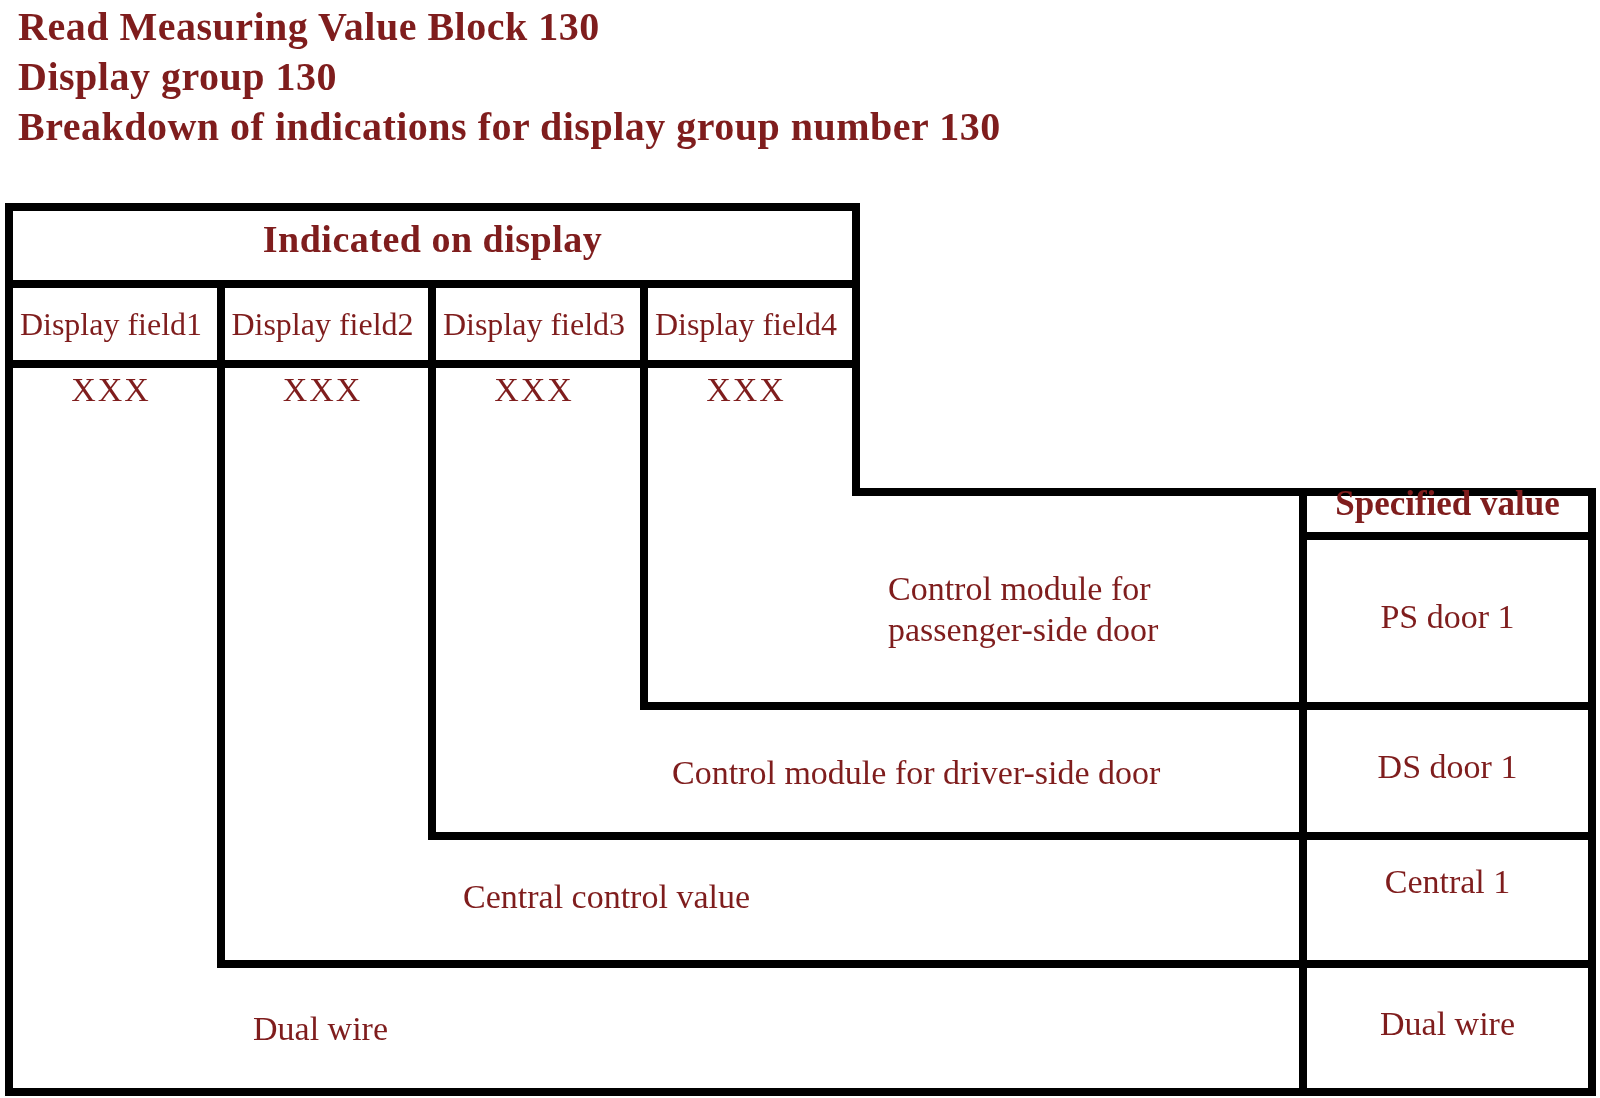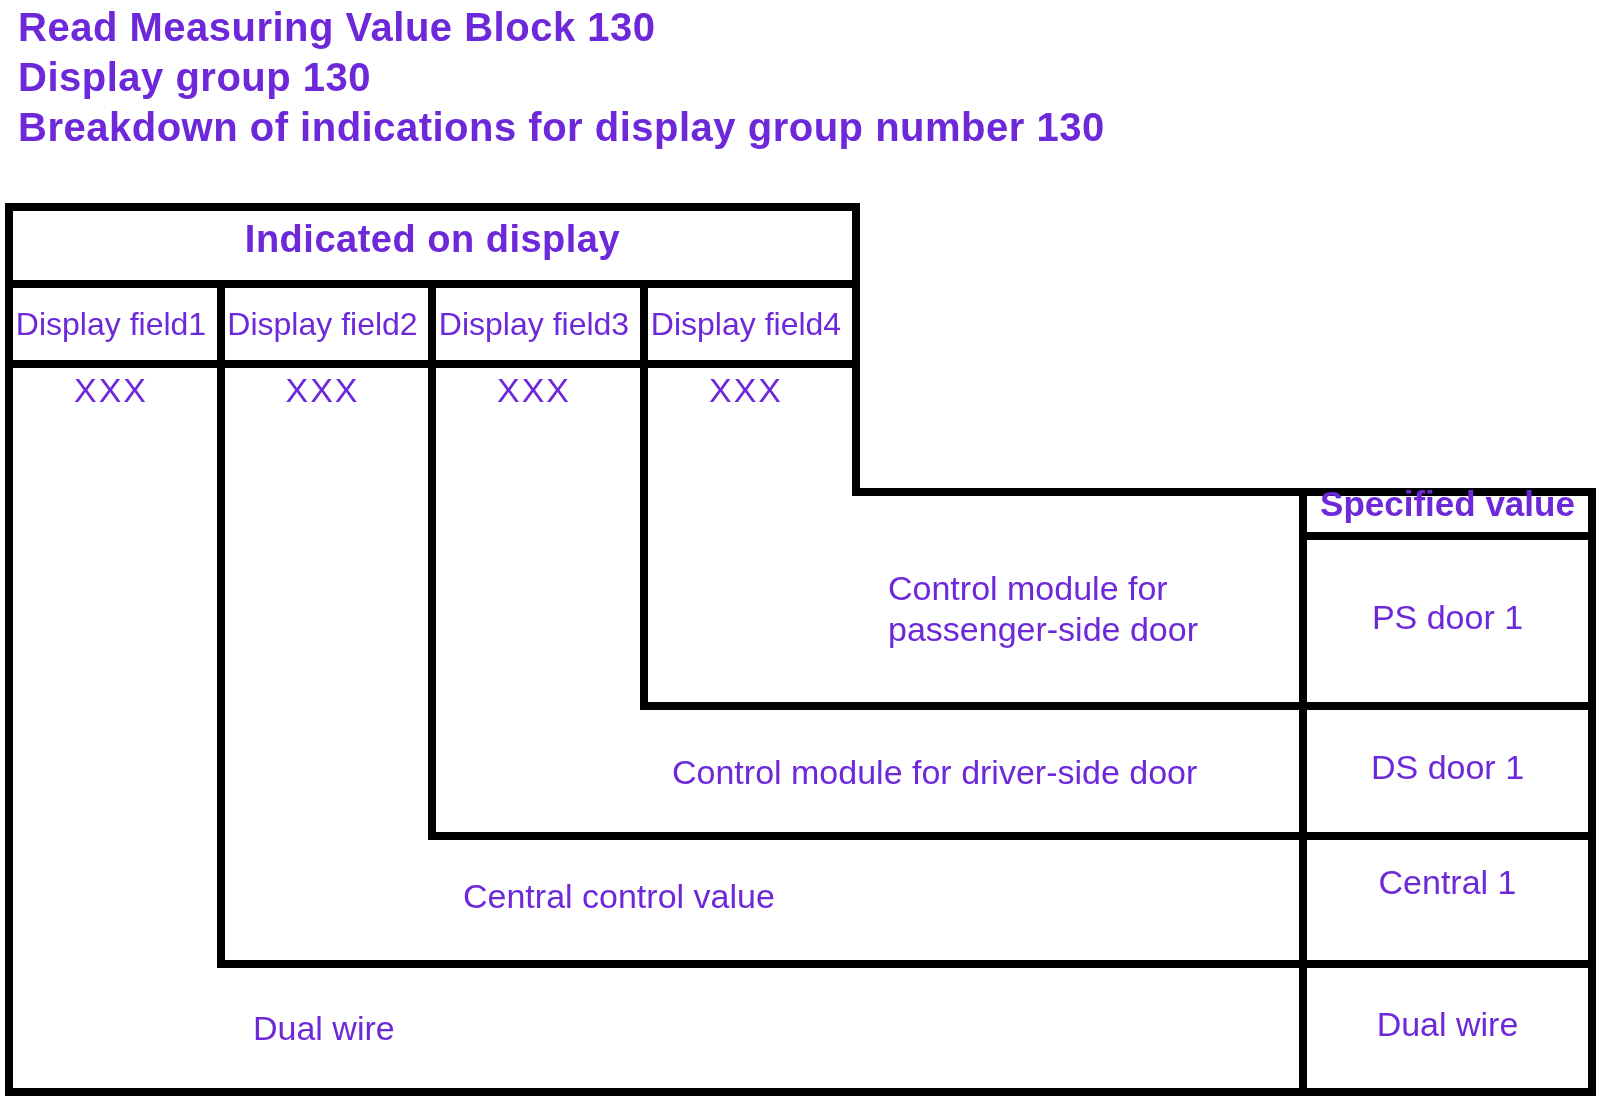--- a/index.html
+++ b/index.html
@@ -1,21 +1,21 @@
 <!DOCTYPE html>
 <html><head>
 <meta charset="utf-8">
 <style>
   html,body{margin:0;padding:0;background:#ffffff;}
   .canvas{
     position:relative;
     width:1600px;height:1098px;
     background:#ffffff;
-    font-family:Liberation Sans, sans-serif;
-    color:#6d28d9;
+    font-family:Liberation Serif, serif;
+    color:#7f1d1d;
     overflow:hidden;
   }
   
   .ln{position:absolute;background:#000000;}
   
   .titles{position:absolute;left:18px;top:2px;}
   .title{font-size:40px;font-weight:bold;line-height:50px;white-space:nowrap;letter-spacing:0.5px;}
   
   .indicated{
     position:absolute;left:5px;top:203px;width:855px;height:72px;

